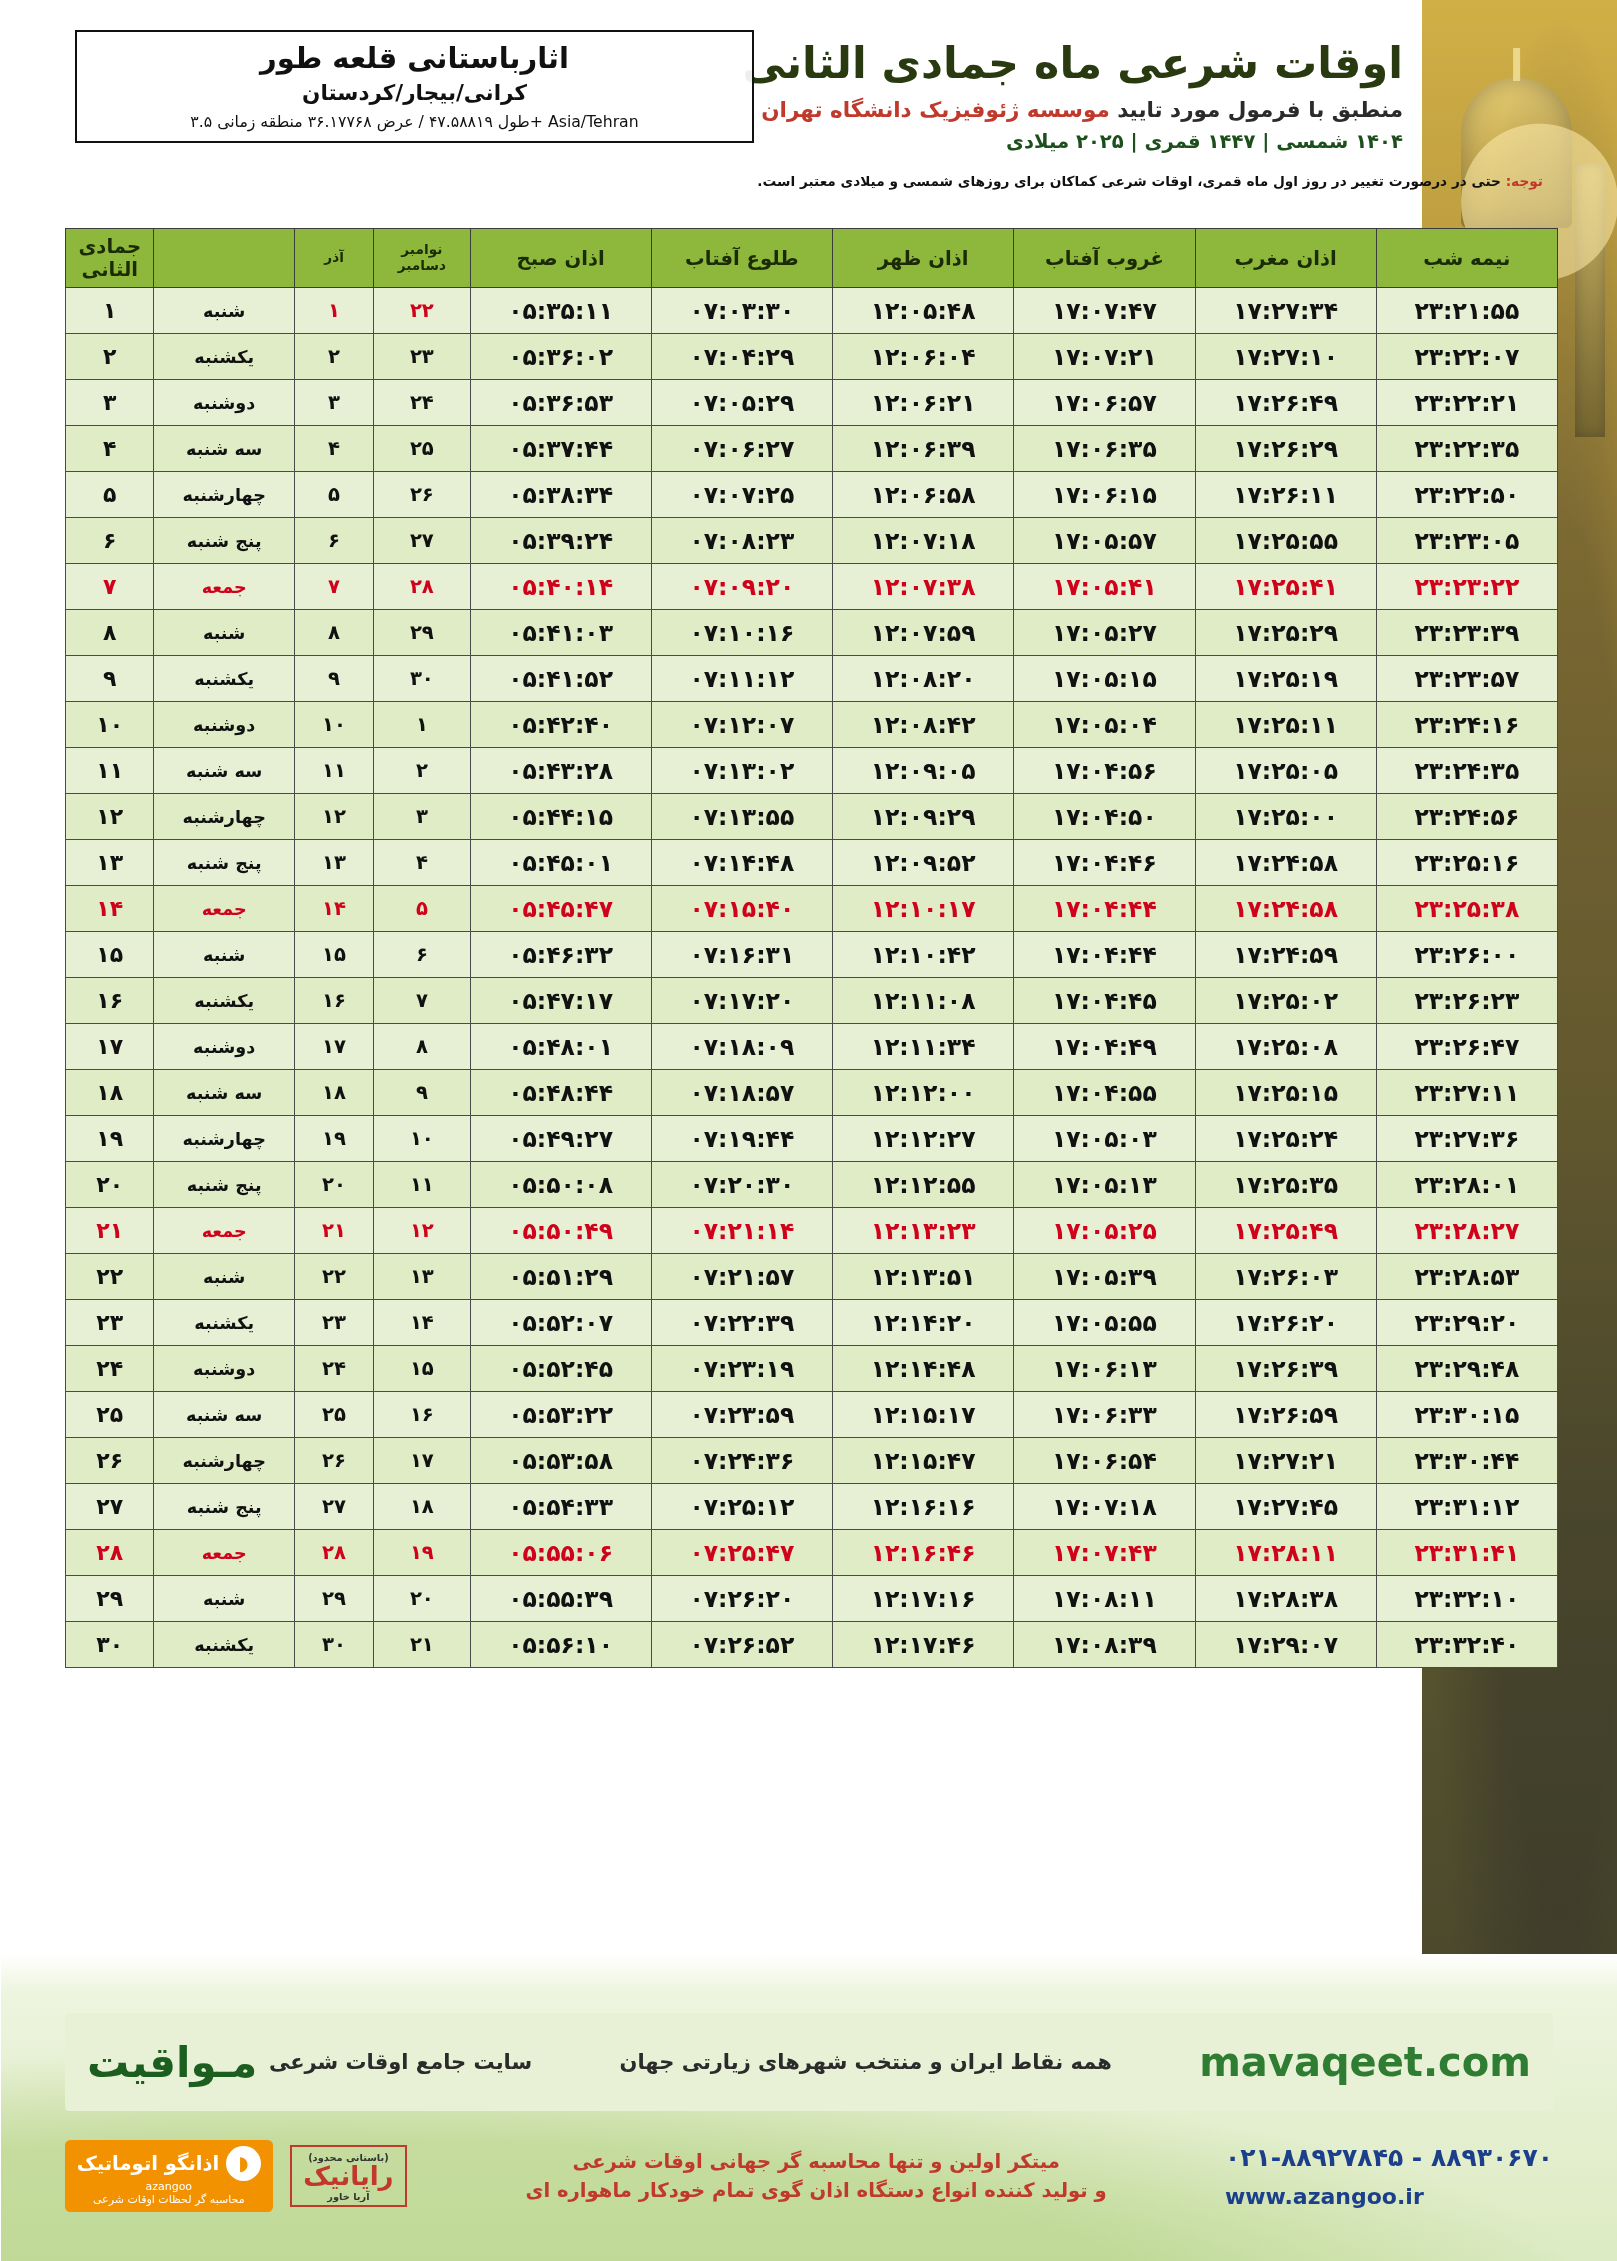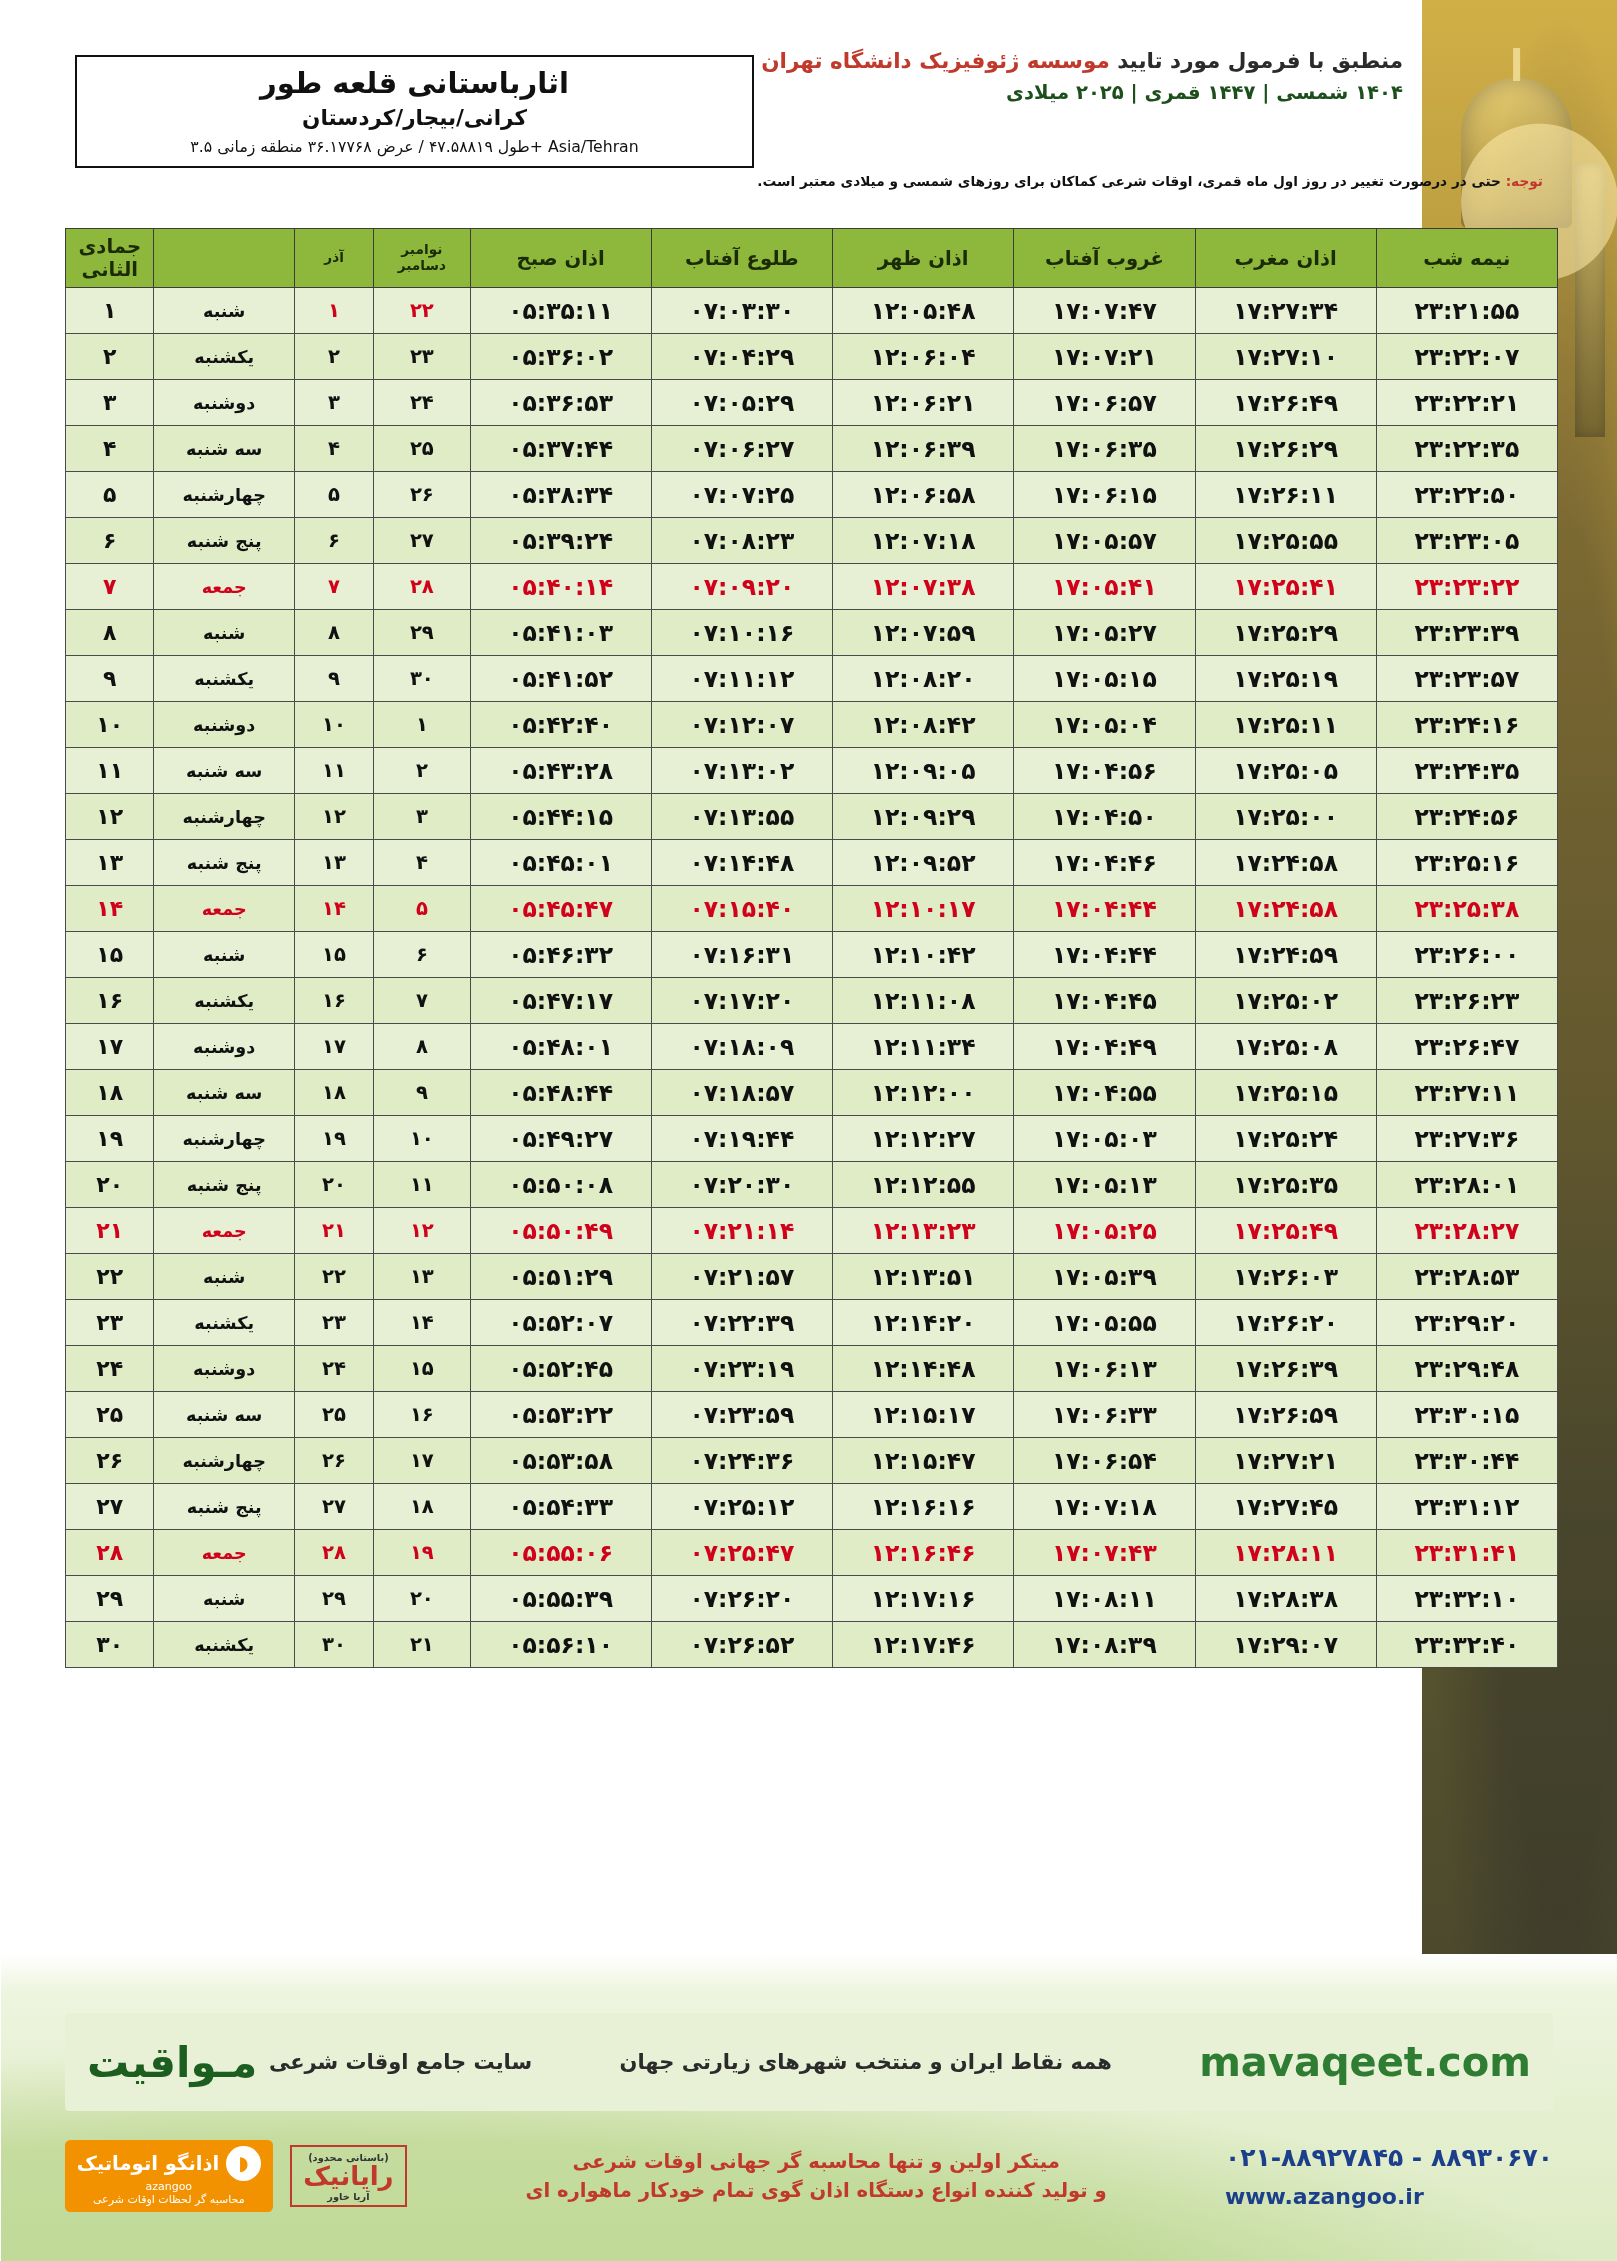--- a/index.html
+++ b/index.html
@@ -67,21 +67,21 @@
   .title-sub{
     font-size:21.5px;font-weight:bold;color:#2b2b2b;margin-top:9px;
   }
   .title-sub b{color:#c0392b;}
   .title-dates{
     font-size:19.6px;font-weight:bold;color:#1d4f1d;margin-top:7.8px;
   }
 
   
   .loc-box{
-    position:absolute;left:75px;top:29px;width:679px;
+    position:absolute;left:75px;top:4px;width:679px;
     border:2px solid #111;background:rgba(255,255,255,.92);
     text-align:center;padding:9px 6.5px 10.4px;
     box-sizing:border-box;
   }
   .loc-name{font-size:29px;font-weight:bold;color:#111;letter-spacing:-0.7px;}
   .loc-sub{font-size:21.5px;font-weight:bold;color:#111;margin-top:5.2px;}
   .loc-coords{font-size:15.7px;color:#111;margin-top:6.5px;direction:ltr;}
 
   .note{
     position:absolute;left:75px;top:147px;width:1468px;text-align:right;
@@ -159,20 +159,21 @@
 
 <div class="bg-right-strip">
   <div class="dome"></div>
   <div class="minaret"></div>
 </div>
 <div class="bg-top-band"></div>
 <div class="bg-bottom-green"></div>
 
 <div class="header">
   <div class="title-block">
+    <div class="title-main">اوقات شرعی ماه جمادی الثانی</div>
     <div class="title-sub"><span>منطبق با فرمول مورد تایید </span><b>موسسه ژئوفیزیک دانشگاه تهران</b></div>
     <div class="title-dates">۱۴۰۴ شمسی | ۱۴۴۷ قمری | ۲۰۲۵ میلادی</div>
   </div>
 
   <div class="loc-box">
     <div class="loc-name">اثارباستانی قلعه طور</div>
     <div class="loc-sub">کرانی/بیجار/کردستان</div>
     <div class="loc-coords">طول ۴۷.۵۸۸۱۹ / عرض ۳۶.۱۷۷۶۸ منطقه زمانی ۳.۵+ Asia/Tehran</div>
   </div>
 

